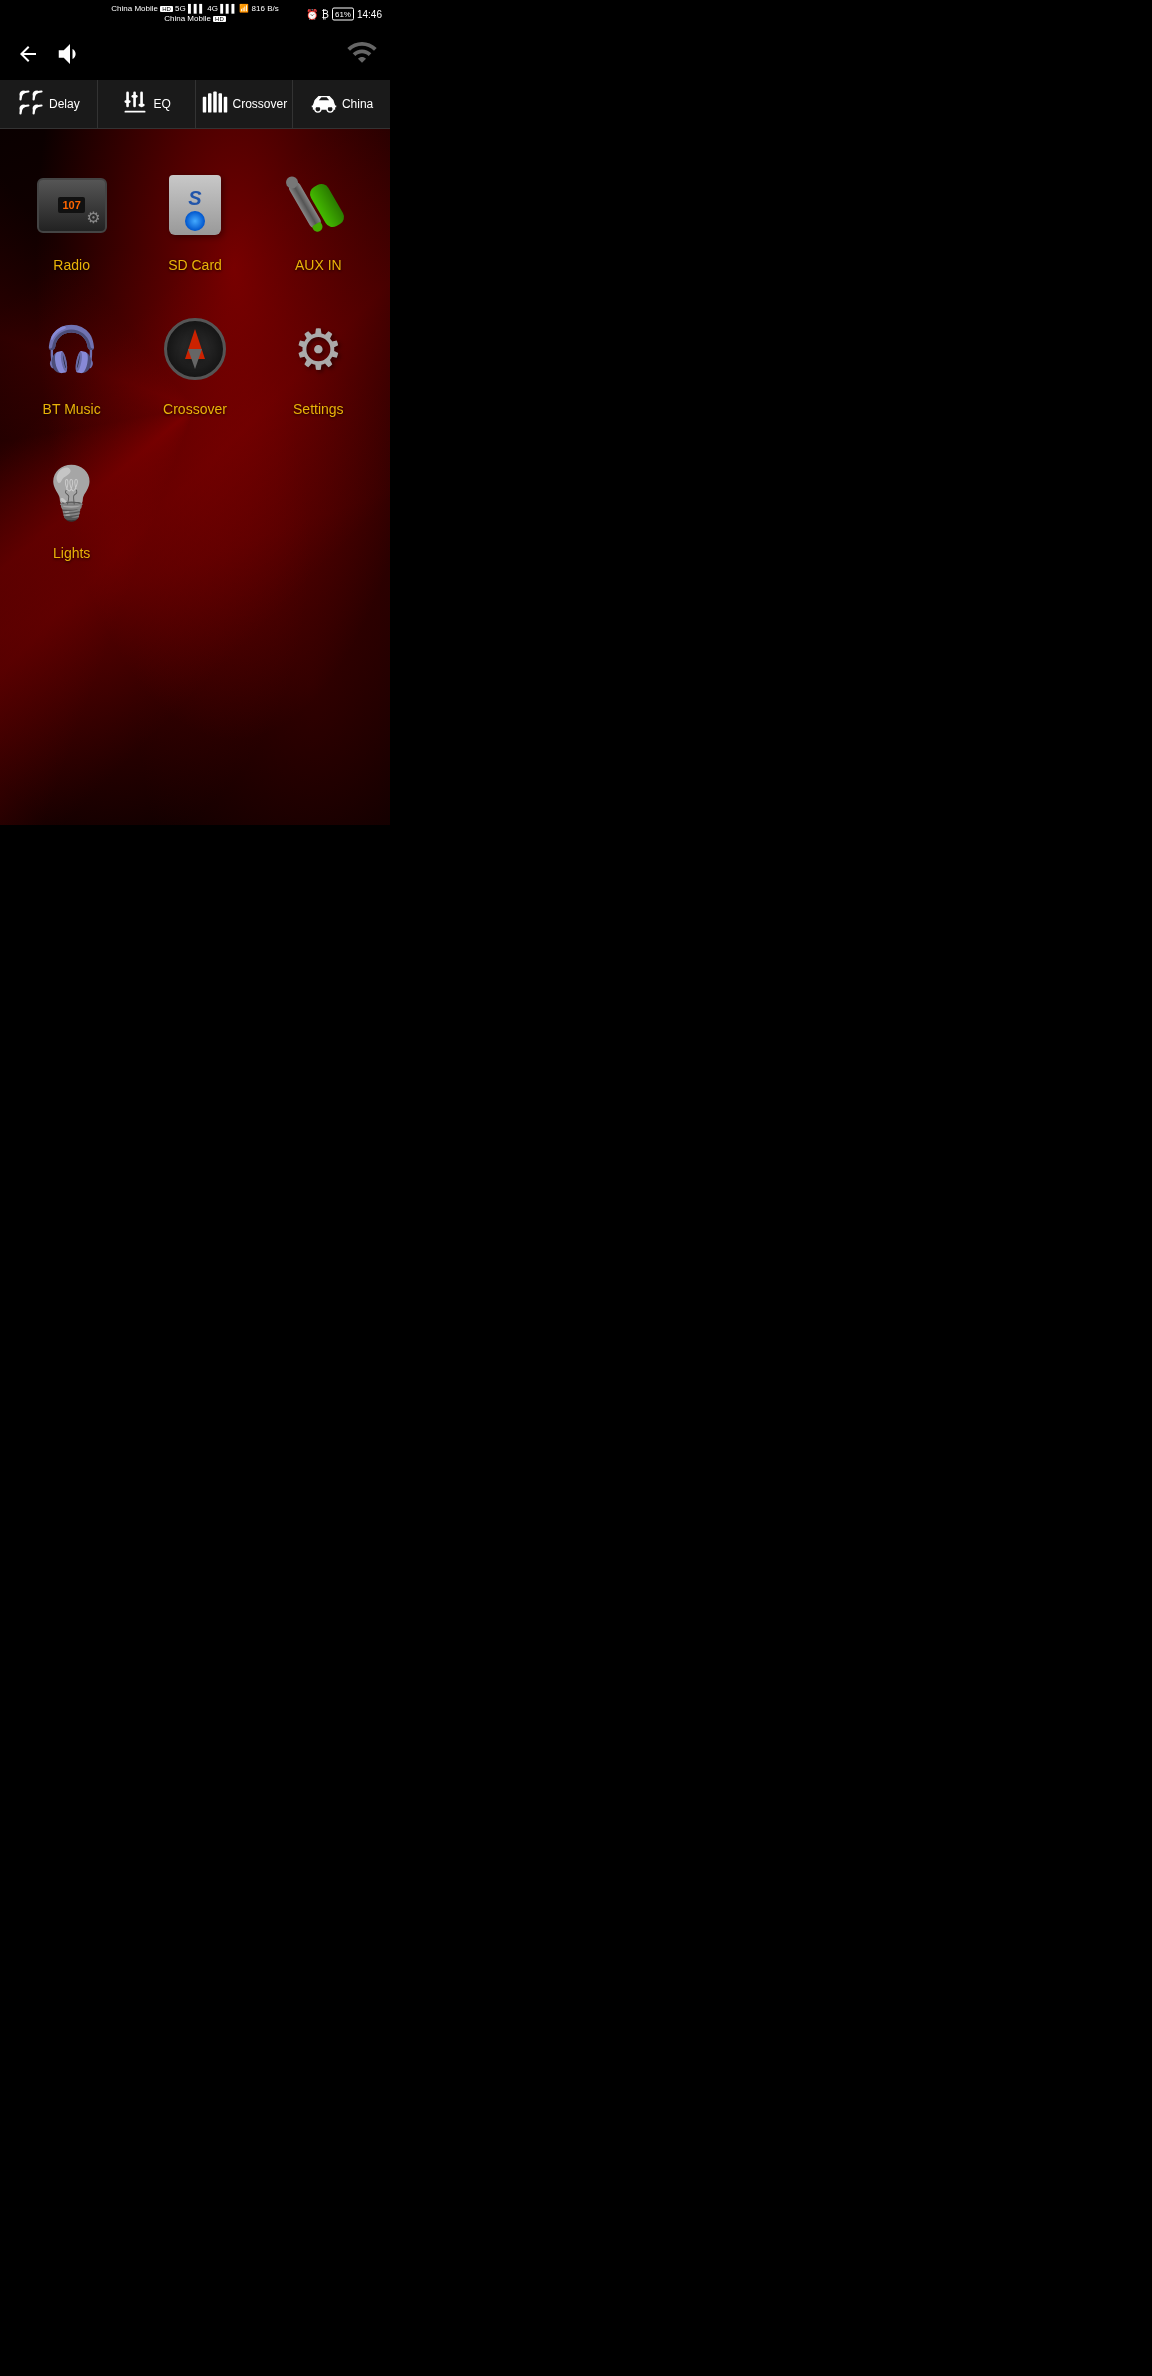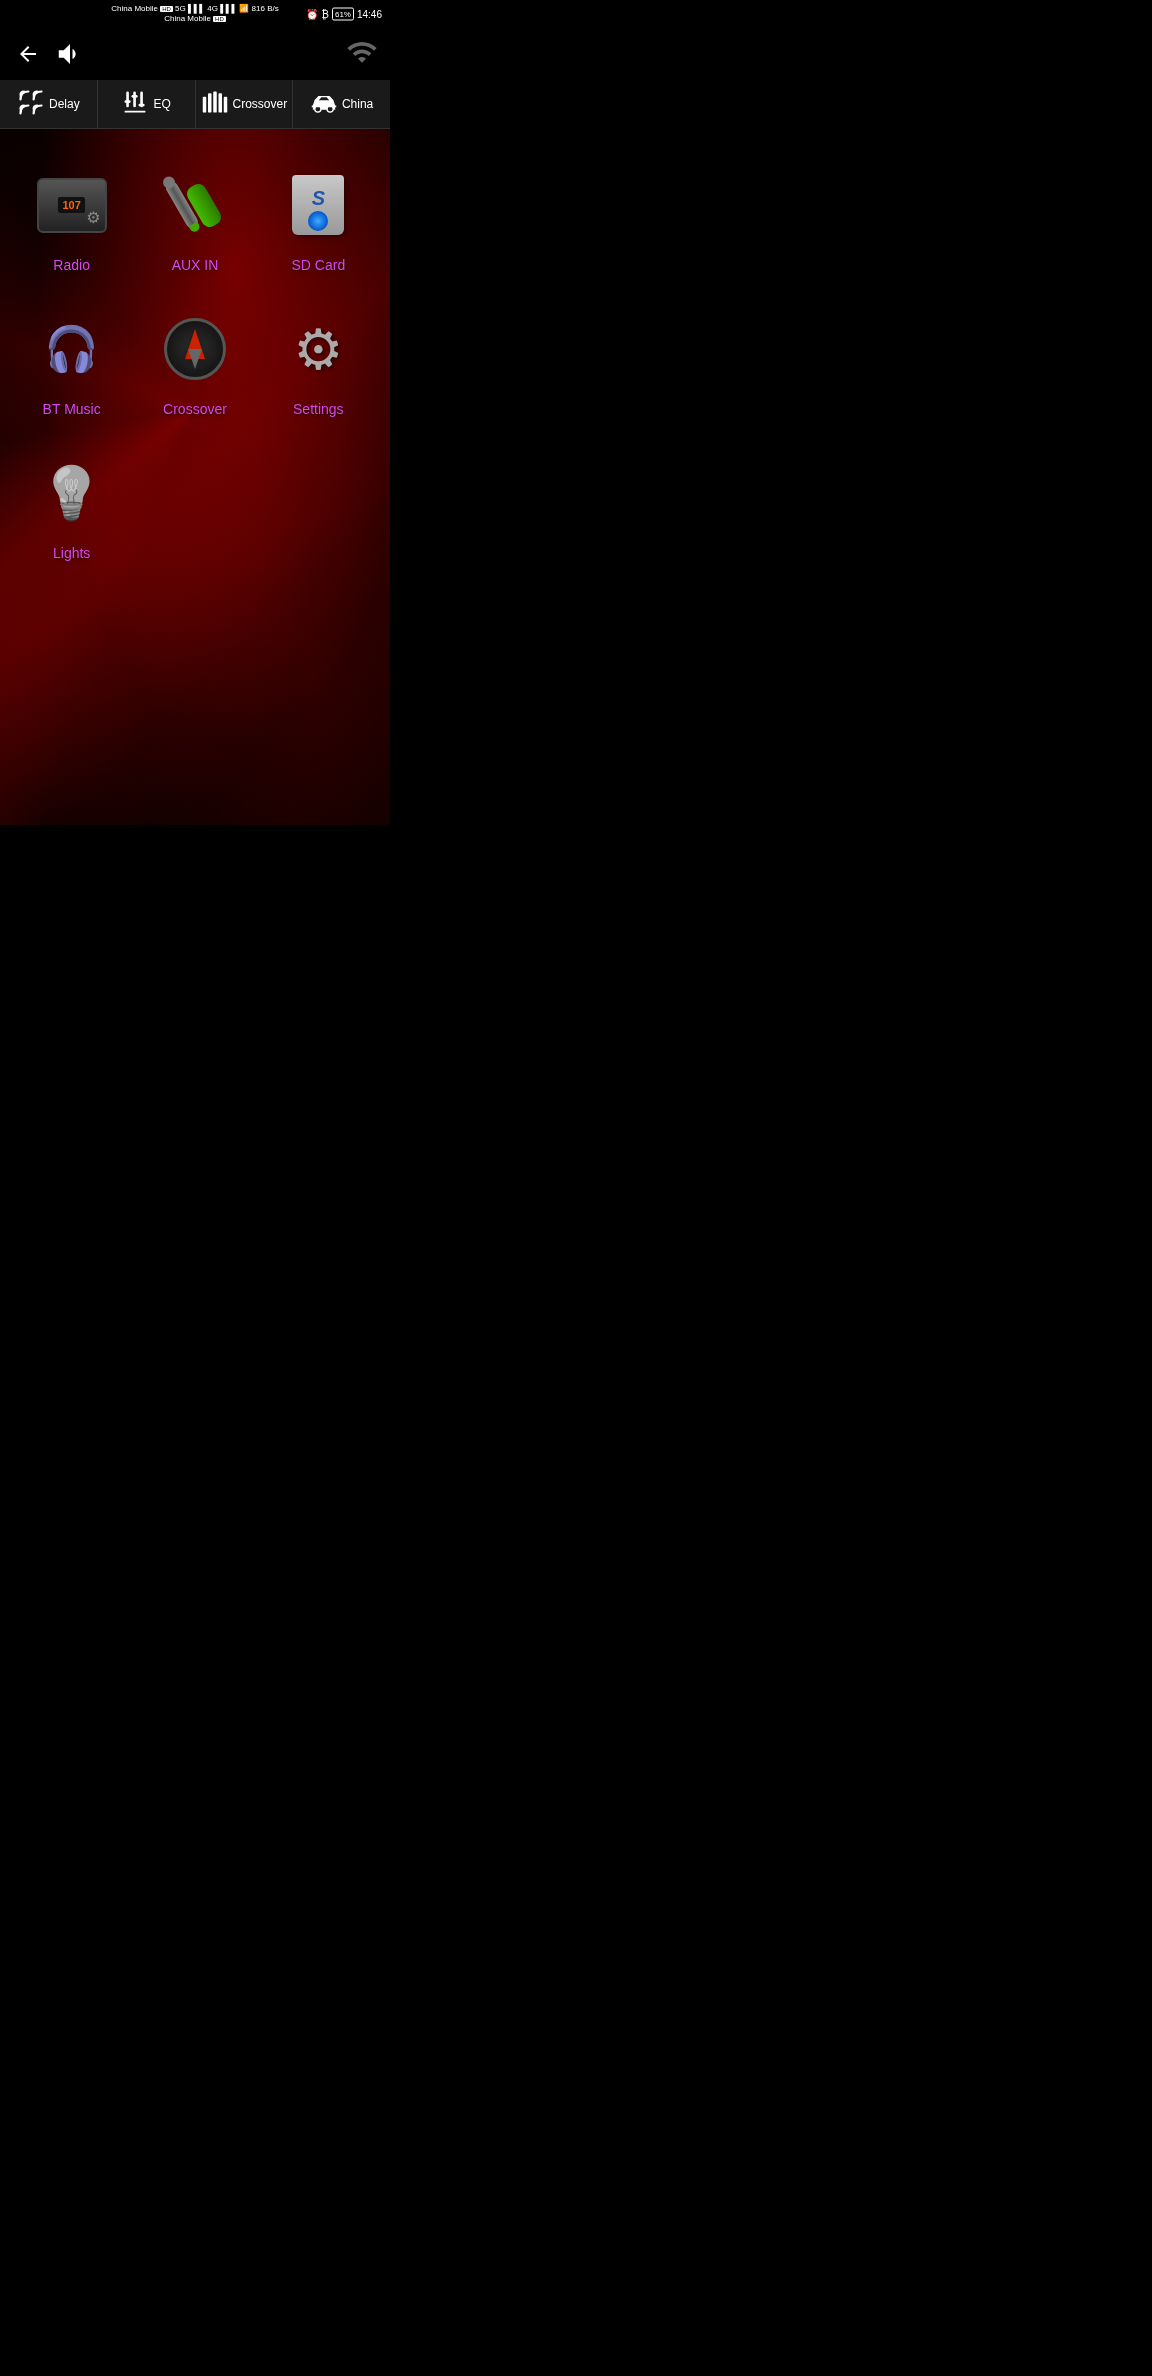--- a/index.html
+++ b/index.html
@@ -160,21 +160,21 @@
     .app-icon-wrap {
       width: 80px;
       height: 80px;
       display: flex;
       align-items: center;
       justify-content: center;
     }
 
     .app-label {
       font-size: 14px;
-      color: #d946ef;
+      color: #eab308;
       text-align: center;
       text-shadow: 0 1px 3px rgba(0,0,0,0.8);
     }
 
     
     .icon-radio {
       width: 70px;
       height: 55px;
       background: linear-gradient(180deg, #555 0%, #222 100%);
       border-radius: 6px;
@@ -534,35 +534,35 @@
     <div class="app-item">
       <div class="app-icon-wrap">
         <div class="icon-radio"></div>
       </div>
       <span class="app-label">Radio</span>
     </div>
 
 
     <div class="app-item">
       <div class="app-icon-wrap">
+        <div class="icon-sdcard">
+          <div class="sdcard-body"></div>
+        </div>
+      </div>
+      <span class="app-label">SD Card</span>
+    </div>
+
+    <div class="app-item">
+      <div class="app-icon-wrap">
         <div class="icon-aux">
           <div class="aux-plug"></div>
           <div class="aux-body"></div>
         </div>
       </div>
       <span class="app-label">AUX IN</span>
-    </div>
-
-    <div class="app-item">
-      <div class="app-icon-wrap">
-        <div class="icon-sdcard">
-          <div class="sdcard-body"></div>
-        </div>
-      </div>
-      <span class="app-label">SD Card</span>
     </div>
 
     <div class="app-item">
       <div class="app-icon-wrap">
         <div class="icon-bt">
           <div class="bt-headphone"></div>
         </div>
       </div>
       <span class="app-label">BT Music</span>
     </div>

